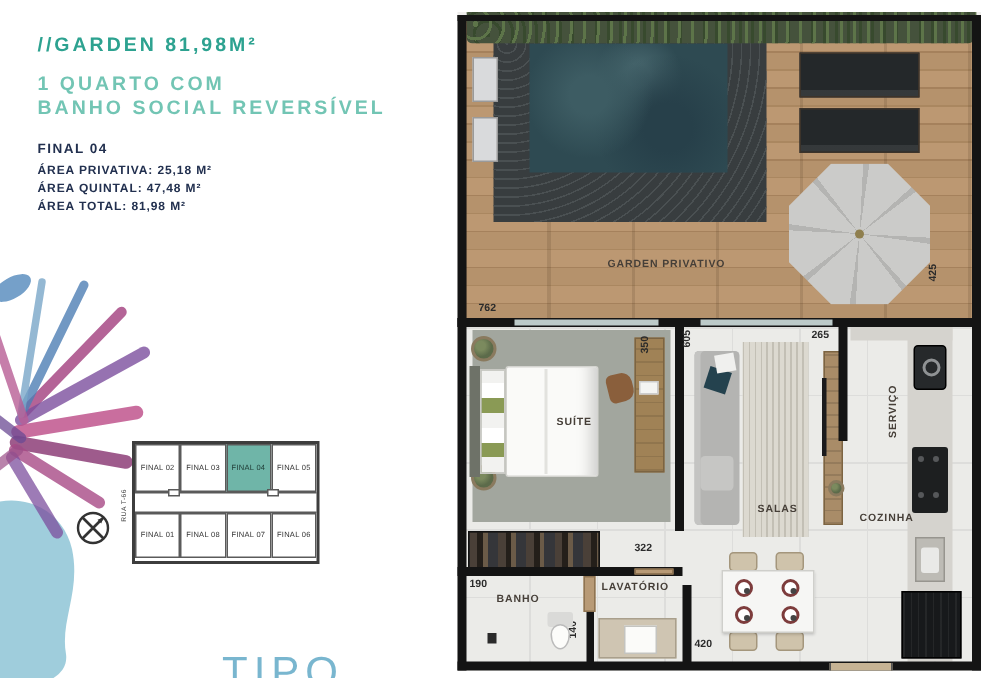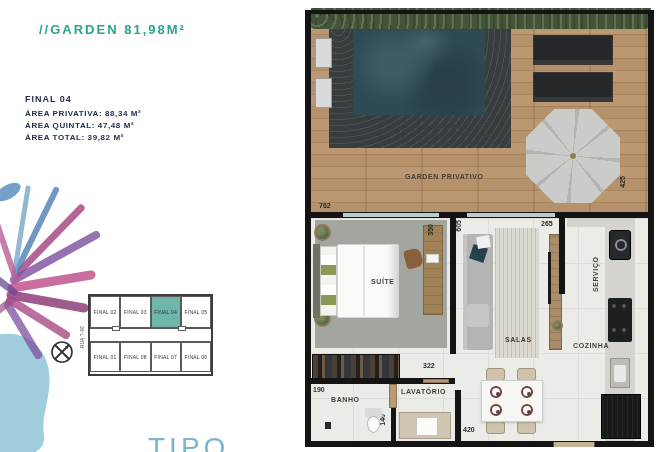--- a/index.html
+++ b/index.html
@@ -2,21 +2,21 @@
 <html><head>
 <meta charset="utf-8">
 <style>
   * { margin:0; padding:0; box-sizing:border-box; }
   html,body { width:660px; height:452px; overflow:hidden; background:#ffffff;
               font-family:"Liberation Sans", sans-serif; }
   .page { position:relative; width:660px; height:452px; }
 
   
   .title { position:absolute; left:25px; top:22px; font-size:13px; font-weight:bold;
-           letter-spacing:2px; color:#2da290;margin-left:14px; }
+           letter-spacing:2px; color:#2da290; }
   .subtitle { position:absolute; left:25px; top:48px; font-size:13px; font-weight:bold;
               letter-spacing:2px; color:#72c5b4; line-height:16px; }
   .unit-block { position:absolute; left:25px; top:94px; color:#22304f; }
   .unit-name { font-size:9px; font-weight:bold; letter-spacing:1px; margin-bottom:4px; }
   .area-line { font-size:8px; letter-spacing:.6px; line-height:12px; font-weight:600; }
 
   .floor-label { position:absolute; left:74px; top:396px; font-size:28px; letter-spacing:4px;
                  color:#79b6cf; }
   .floor-label2 { position:absolute; left:148px; top:432px; font-size:28px; letter-spacing:4px;
                   color:#79b6cf; }
@@ -138,25 +138,29 @@
   .plate::after { content:""; position:absolute; left:4px; top:4px; width:4px; height:4px; border-radius:50%; background:#444; }
 
   .door-bottom { left:248px; top:434px; width:42px; height:5px; background:#c6b394; border-left:1px solid #555; border-right:1px solid #555; }
 </style>
 </head>
 <body>
 
 <div class="page">
 
   <div class="title">//GARDEN 81,98M²</div>
+  <div class="subtitle">
+    <div>1 QUARTO COM</div>
+    <div>BANHO SOCIAL REVERSÍVEL</div>
+  </div>
   <div class="unit-block">
     <div class="unit-name">FINAL 04</div>
-    <div class="area-line">ÁREA PRIVATIVA: 88,34 M²</div>
+    <div class="area-line">ÁREA PRIVATIVA: 25,18 M²</div>
     <div class="area-line">ÁREA QUINTAL: 47,48 M²</div>
-    <div class="area-line">ÁREA TOTAL: 39,82 M²</div>
+    <div class="area-line">ÁREA TOTAL: 81,98 M²</div>
   </div>
 
   <svg class="blob-art" width="110" height="140" viewBox="0 0 110 140">
     <path d="M8,20 C35,8 62,22 68,48 C74,76 60,96 64,118 C66,132 50,140 30,140 L0,140 L0,32 Z" fill="#8ec4d6" opacity="0.85"></path>
   </svg>
   <svg class="leaf-art" width="125" height="185" viewBox="0 0 125 185">
     <g stroke-linecap="round">
       <path d="M30,95 L95,28" stroke="#a84a86" stroke-width="7" opacity=".85"></path>
       <path d="M28,100 L110,55" stroke="#7d4f9e" stroke-width="8" opacity=".8"></path>
       <path d="M26,108 L105,95" stroke="#c0558e" stroke-width="9" opacity=".85"></path>

